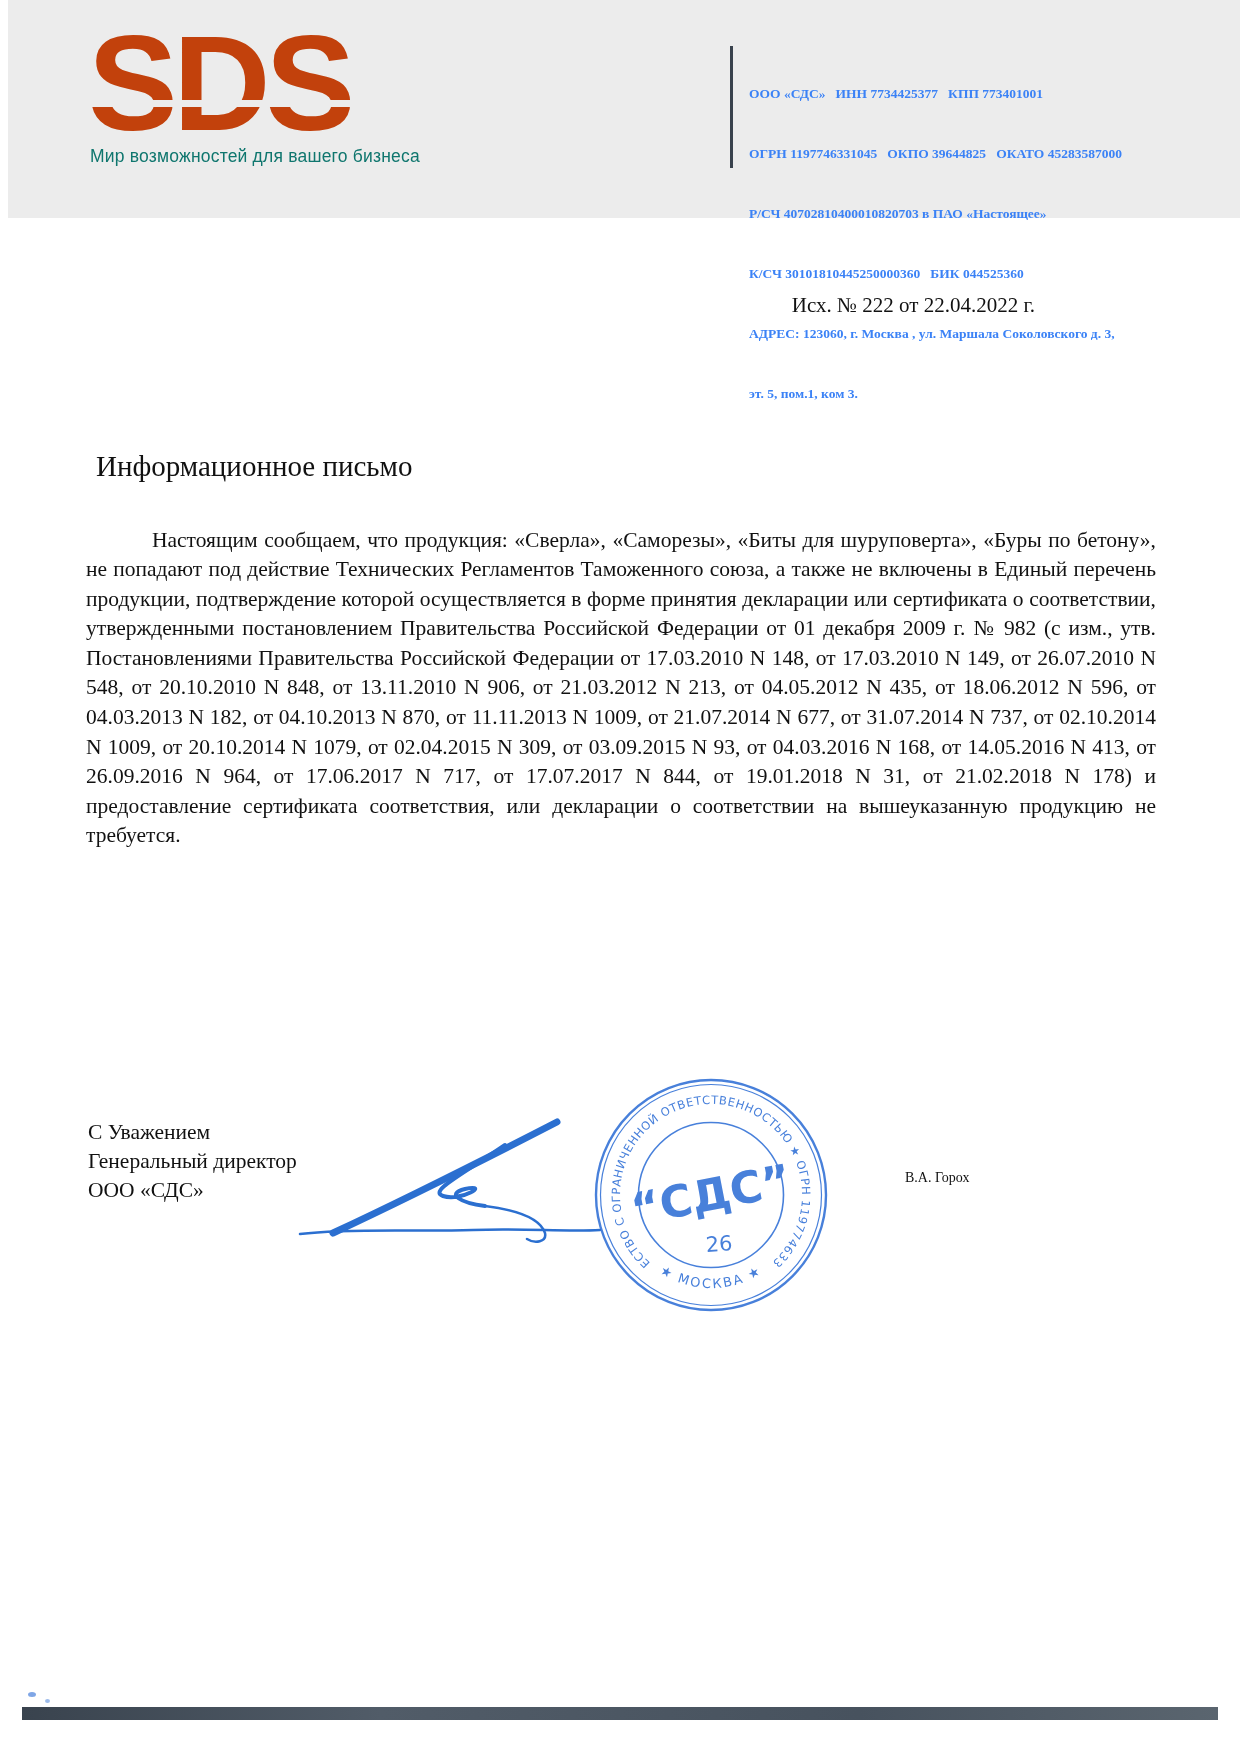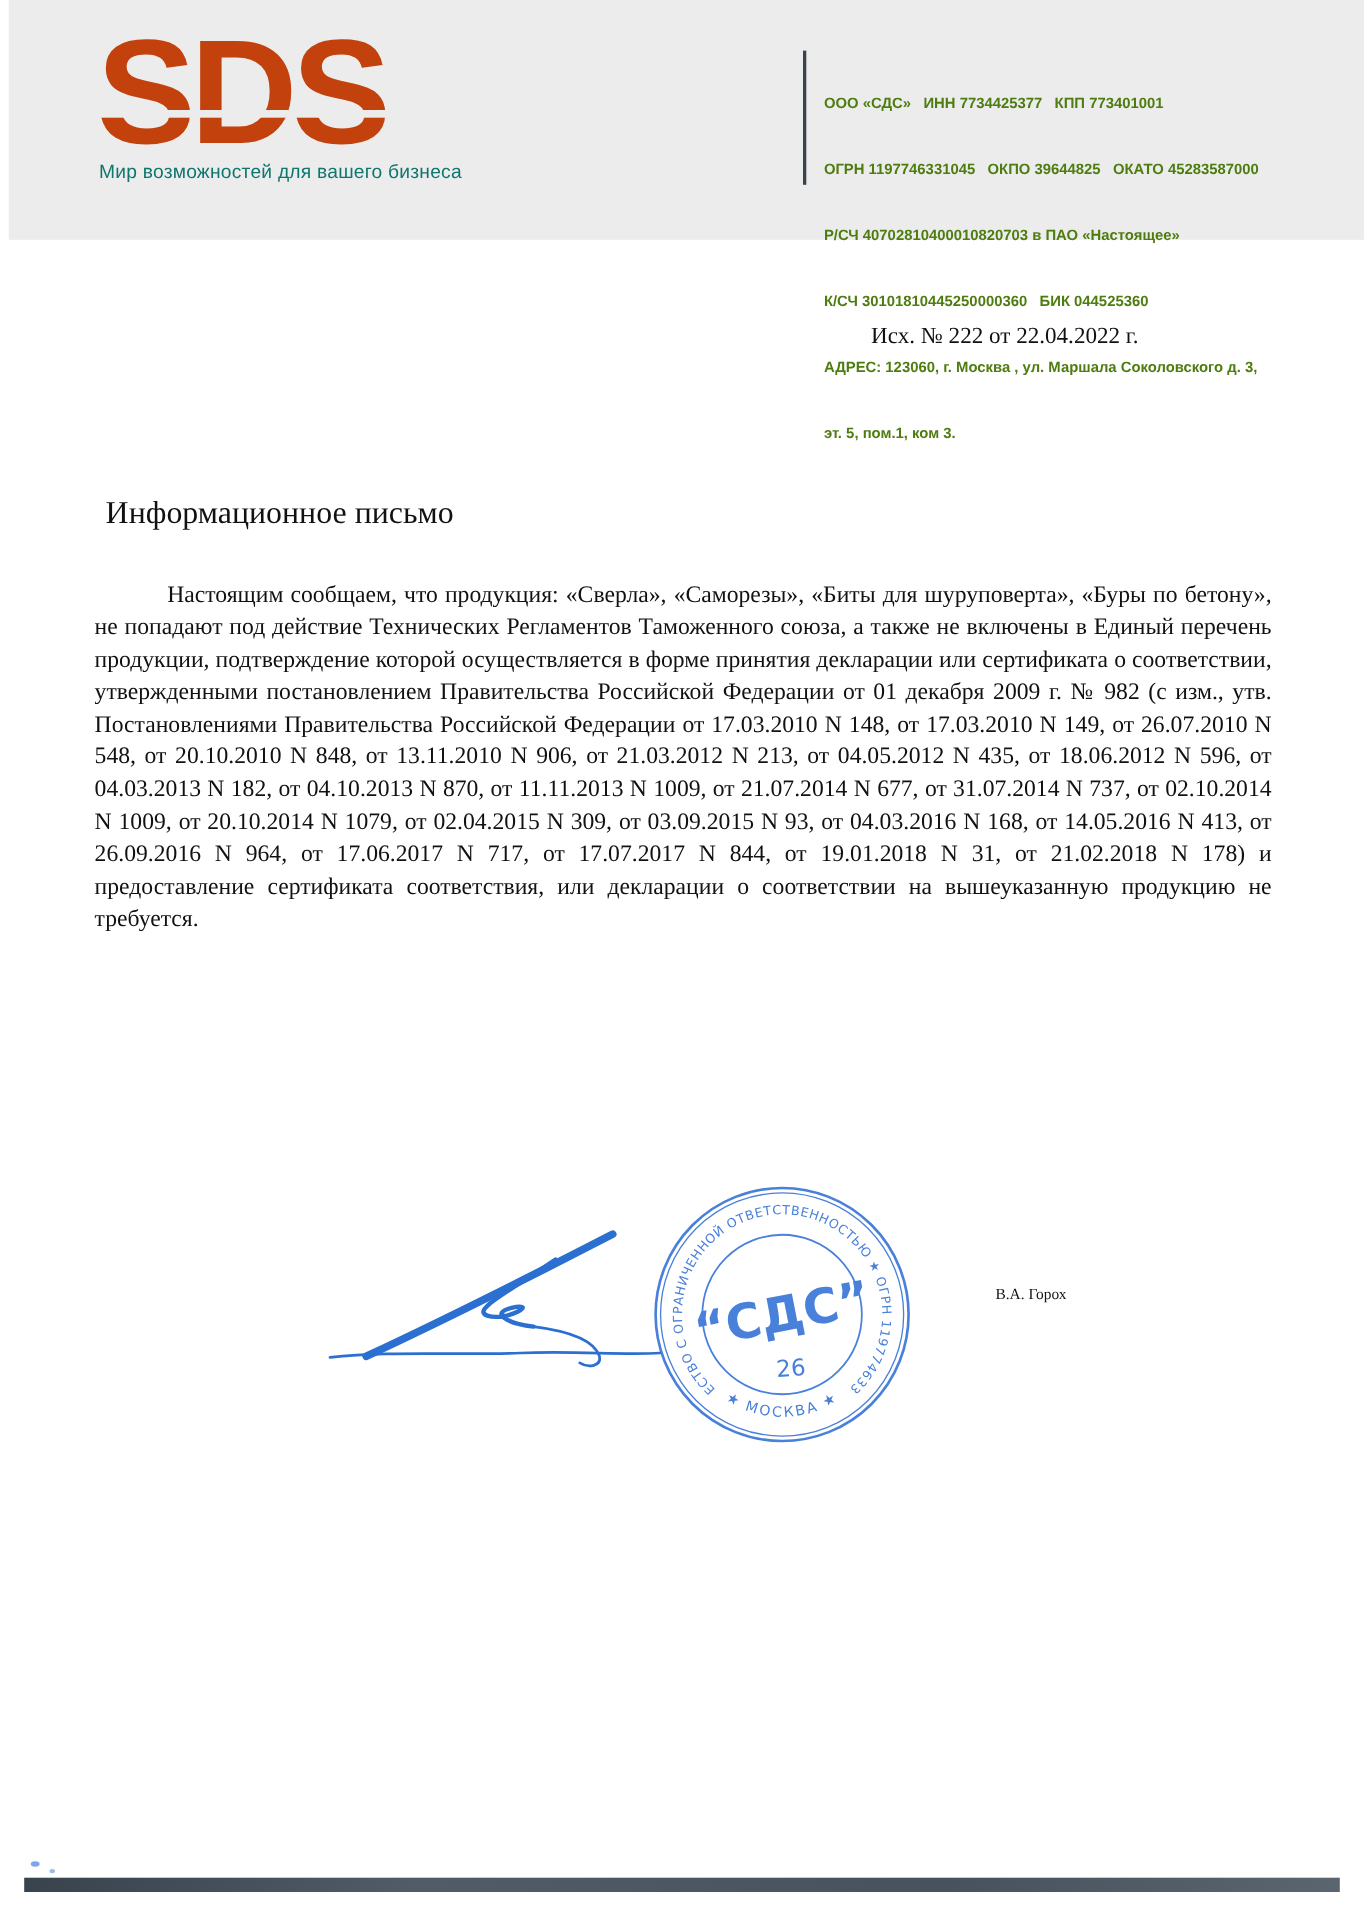--- a/index.html
+++ b/index.html
@@ -6,22 +6,22 @@
   .page{position:relative;width:1240px;height:1755px;background:#ffffff;overflow:hidden;
         font-family:"Liberation Serif", serif;color:#111;}
   
   .band{position:absolute;left:8px;top:0;width:1232px;height:218px;background:#ececec;}
   .logo-text{position:absolute;left:88px;top:24px;font-family:Liberation Sans, sans-serif;
              font-weight:900;font-size:135px;line-height:120px;letter-spacing:-5px;color:#c2410c;}
   .logo-stripe{position:absolute;left:84px;top:100px;width:272px;height:7px;background:#ececec;}
   .tagline{position:absolute;left:90px;top:146px;font-family:"Liberation Sans",sans-serif;
            font-size:17.5px;color:#0f766e;letter-spacing:.2px;}
   .hdr-divider{position:absolute;left:730px;top:46px;width:3px;height:122px;background:#39424d;}
-  .company{position:absolute;left:749px;top:44px;font-family:Liberation Sans, sans-serif;
-           font-size:13.5px;line-height:20px;color:#4d7c0f;white-space:pre-wrap;font-weight:600;}
+  .company{position:absolute;left:749px;top:44px;font-family:Liberation Serif, serif;
+           font-size:13.5px;line-height:20px;color:#3b82f6;white-space:pre-wrap;font-weight:600;}
   
   .right-block{position:absolute;left:88px;width:947px;text-align:right;font-size:21px;}
   .recipient{top:249px;}
   .reference{top:293px;}
   .title{position:absolute;left:96px;top:450px;width:947px;font-size:29px;}
   .para{position:absolute;left:86px;width:1070px;font-size:21.5px;line-height:29.6px;
         text-align:justify;}
   .p1{top:504px;text-indent:66px;}
   .p2{top:872px;}
   .signoff{position:absolute;left:88px;top:1118px;font-size:21.5px;line-height:28.8px;}
@@ -55,20 +55,25 @@
     <div>К/СЧ 30101810445250000360   БИК 044525360</div>
     <div>АДРЕС: 123060, г. Москва , ул. Маршала Соколовского д. 3,</div>
     <div>эт. 5, пом.1, ком 3.</div>
   </div>
 
   <div class="right-block reference">Исх. № 222 от 22.04.2022 г.</div>
 
   <div class="title">Информационное письмо</div>
   <p class="para p1">Настоящим сообщаем, что продукция: «Сверла», «Саморезы», «Биты для шуруповерта», «Буры по бетону», не попадают под действие Технических Регламентов Таможенного союза, а также не включены в Единый перечень продукции, подтверждение которой осуществляется в форме принятия декларации или сертификата о соответствии, утвержденными постановлением Правительства Российской Федерации от 01 декабря 2009 г. № 982 (с изм., утв. Постановлениями Правительства Российской Федерации от 17.03.2010 N 148, от 17.03.2010 N 149, от 26.07.2010 N 548, от 20.10.2010 N 848, от 13.11.2010 N 906, от 21.03.2012 N 213, от 04.05.2012 N 435, от 18.06.2012 N 596, от 04.03.2013 N 182, от 04.10.2013 N 870, от 11.11.2013 N 1009, от 21.07.2014 N 677, от 31.07.2014 N 737, от 02.10.2014 N 1009, от 20.10.2014 N 1079, от 02.04.2015 N 309, от 03.09.2015 N 93, от 04.03.2016 N 168, от 14.05.2016 N 413, от 26.09.2016 N 964, от 17.06.2017 N 717, от 17.07.2017 N 844, от 19.01.2018 N 31, от 21.02.2018 N 178) и предоставление сертификата соответствия, или декларации о соответствии на вышеуказанную продукцию не требуется.</p>
 
+  <div class="signoff">
+    <div>С Уважением</div>
+    <div>Генеральный директор</div>
+    <div>ООО «СДС»</div>
+  </div>
   <div class="signer">В.А. Горох</div>
 
   <svg class="sig-svg" viewBox="0 0 330 160">
     <g fill="none" stroke="#2b6fd0" stroke-linecap="round">
       <path stroke-width="7" d="M 40 140 C 100 112, 200 62, 264 29"></path>
       <path stroke-width="4" d="M 212 52 C 165 84, 136 98, 150 103 C 168 109, 198 90, 172 96 C 152 101, 168 110, 192 113"></path>
       <path stroke-width="2.5" d="M 192 113 C 232 118, 248 128, 252 140 C 254 149, 242 151, 234 146"></path>
       <path stroke-width="2.5" d="M 7 141 C 60 135, 120 139, 180 137 C 230 135, 272 139, 307 137"></path>
     </g>
   </svg>

